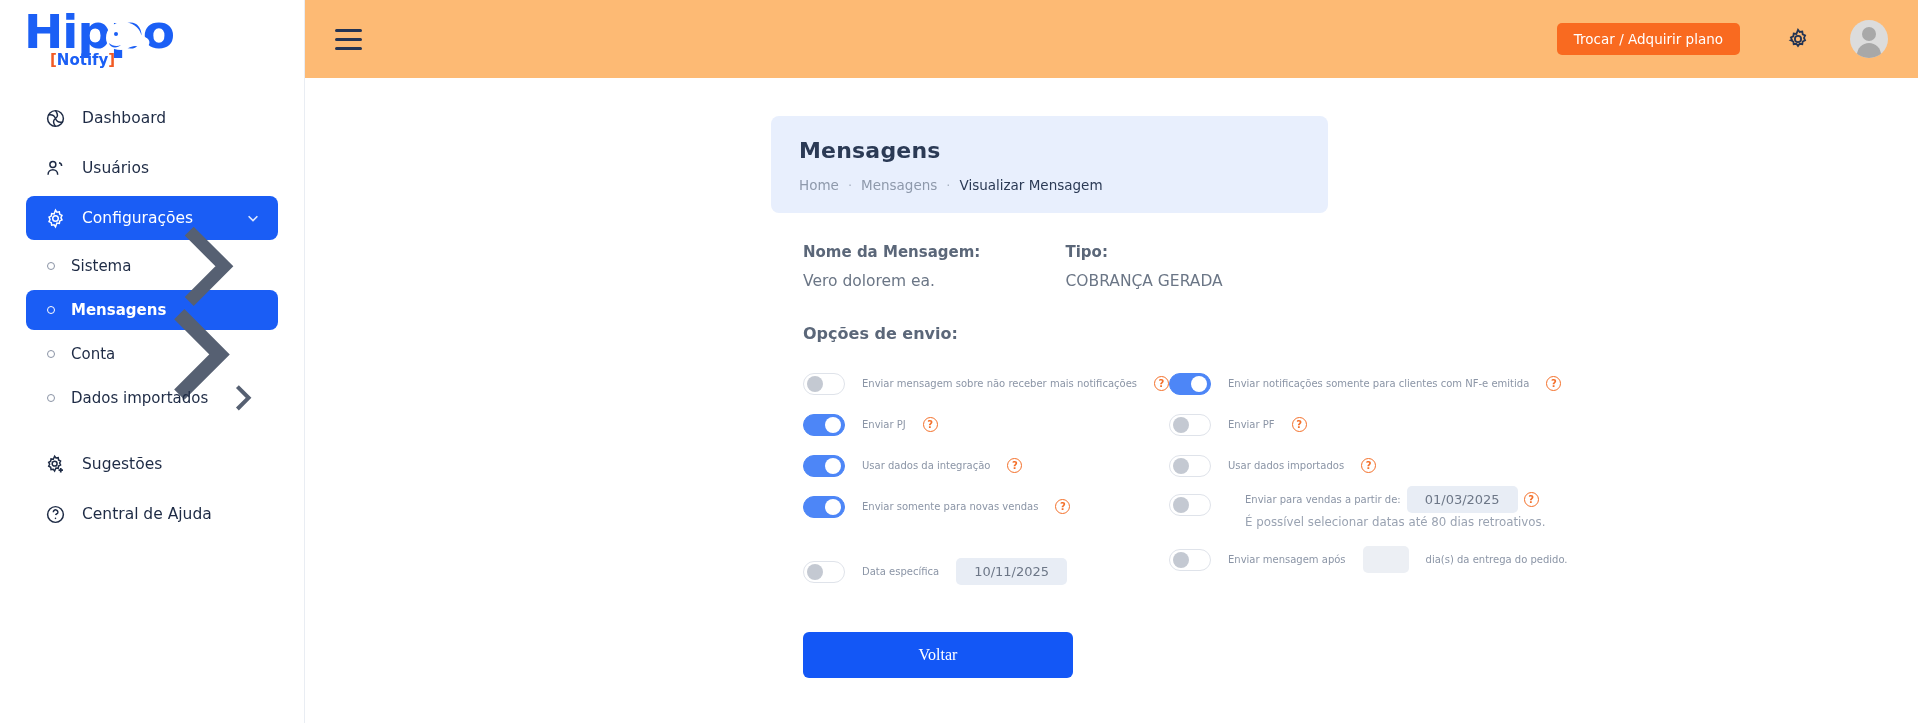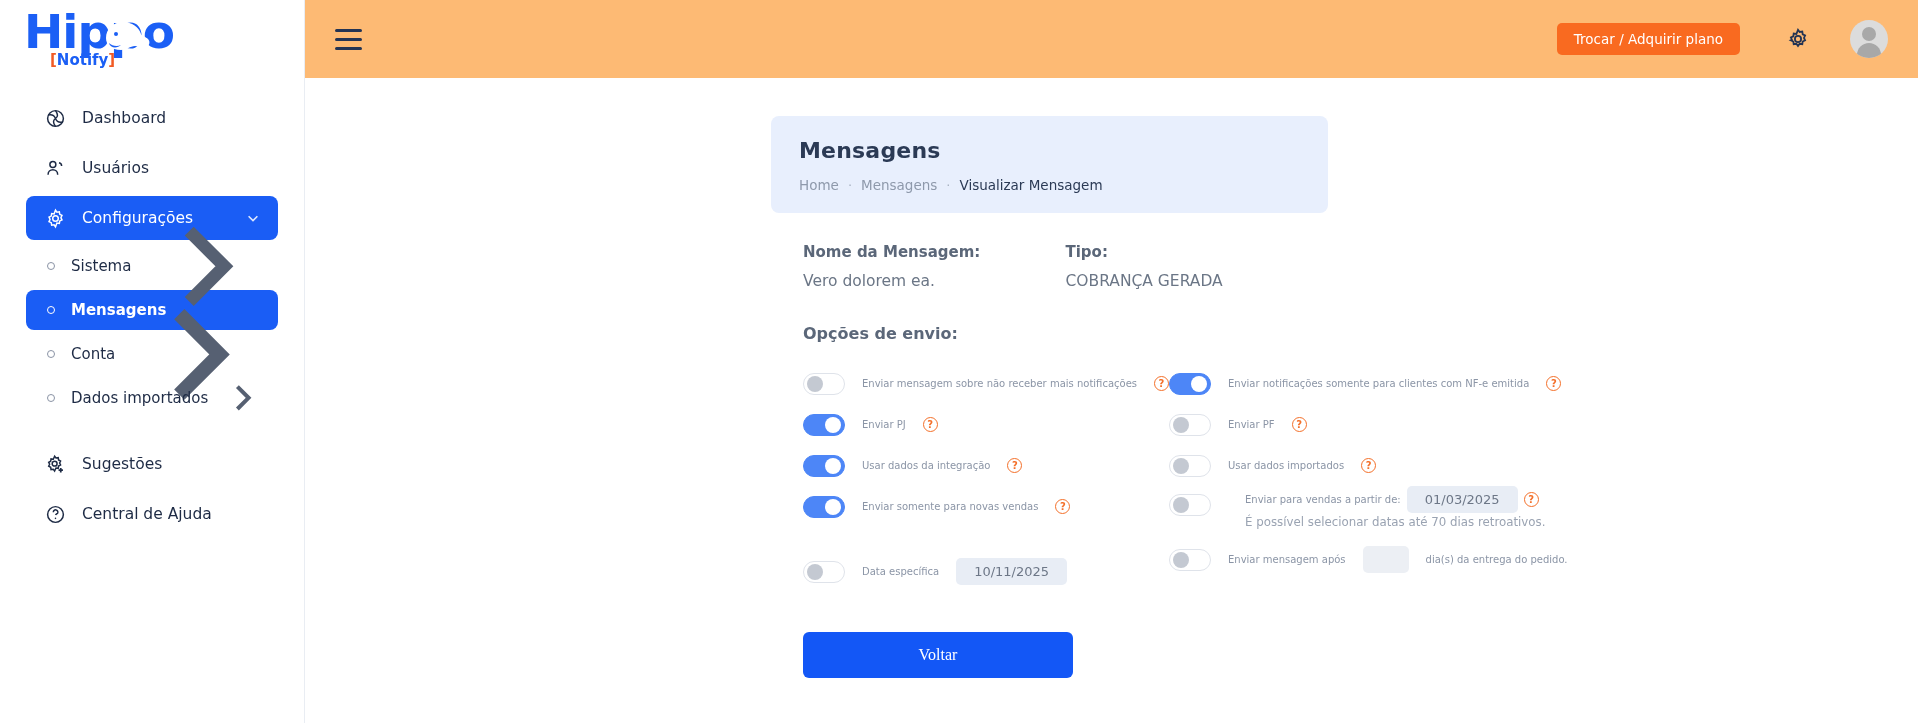--- a/index.html
+++ b/index.html
@@ -383,21 +383,21 @@
             <div class="opt-row tall">
               <div class="toggle off" style="margin-top:8px">
                   <span class="knob"></span>
                 </div>
               <div class="subrow" style="margin-left:17px">
                 <div class="line">
                   <span class="opt-label">Enviar para vendas a partir de:</span>
                   <span class="date-pill">01/03/2025</span>
                   <span class="help">?</span>
                 </div>
-                <div class="hint">É possível selecionar datas até 70 dias retroativos.</div>
+                <div class="hint">É possível selecionar datas até 80 dias retroativos.</div>
               </div>
             </div>
 
             <div class="opt-row" style="margin-top:10px">
               <div class="toggle off">
                   <span class="knob"></span>
                 </div>
               <span class="opt-label">Enviar mensagem após</span>
               <span class="num-box"></span>
               <span class="opt-label">dia(s) da entrega do pedido.</span>

